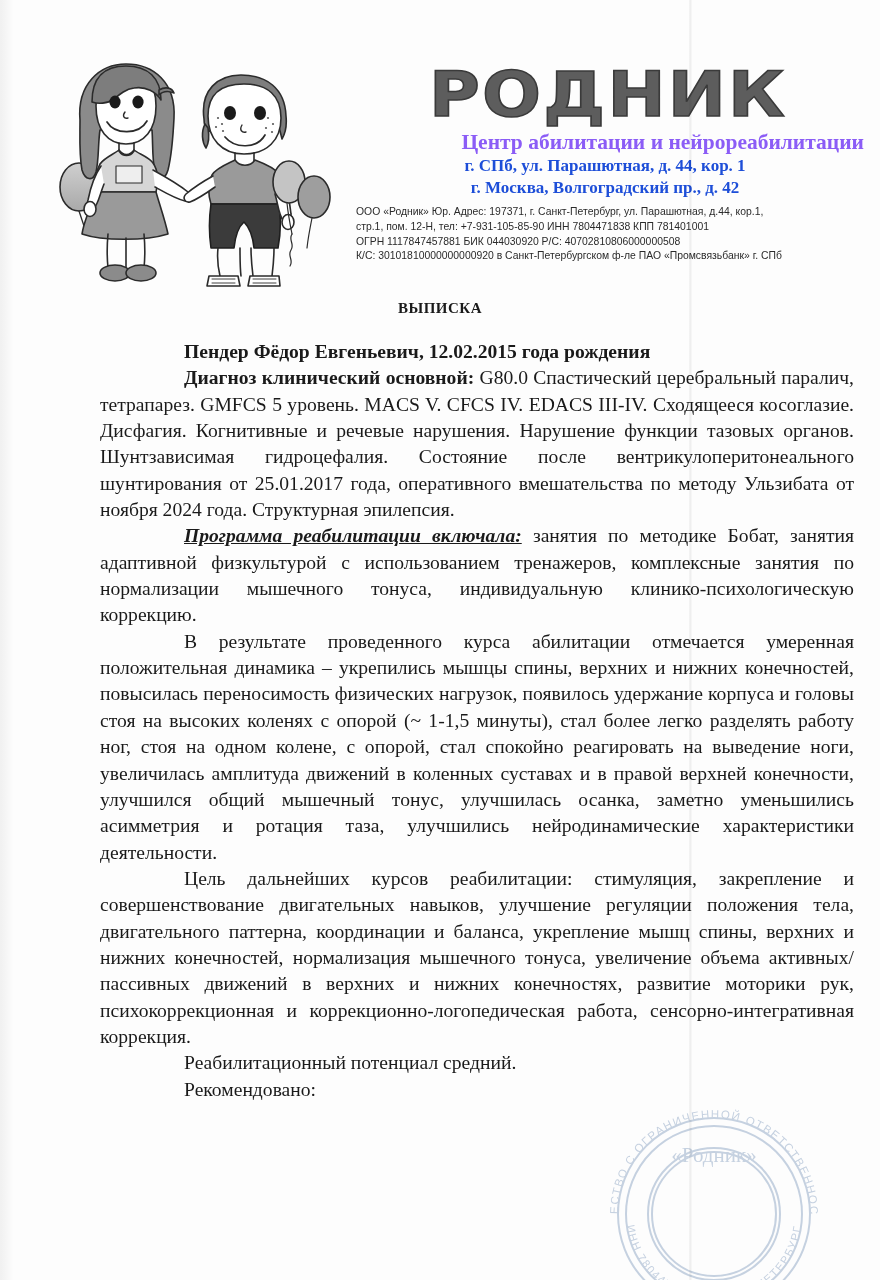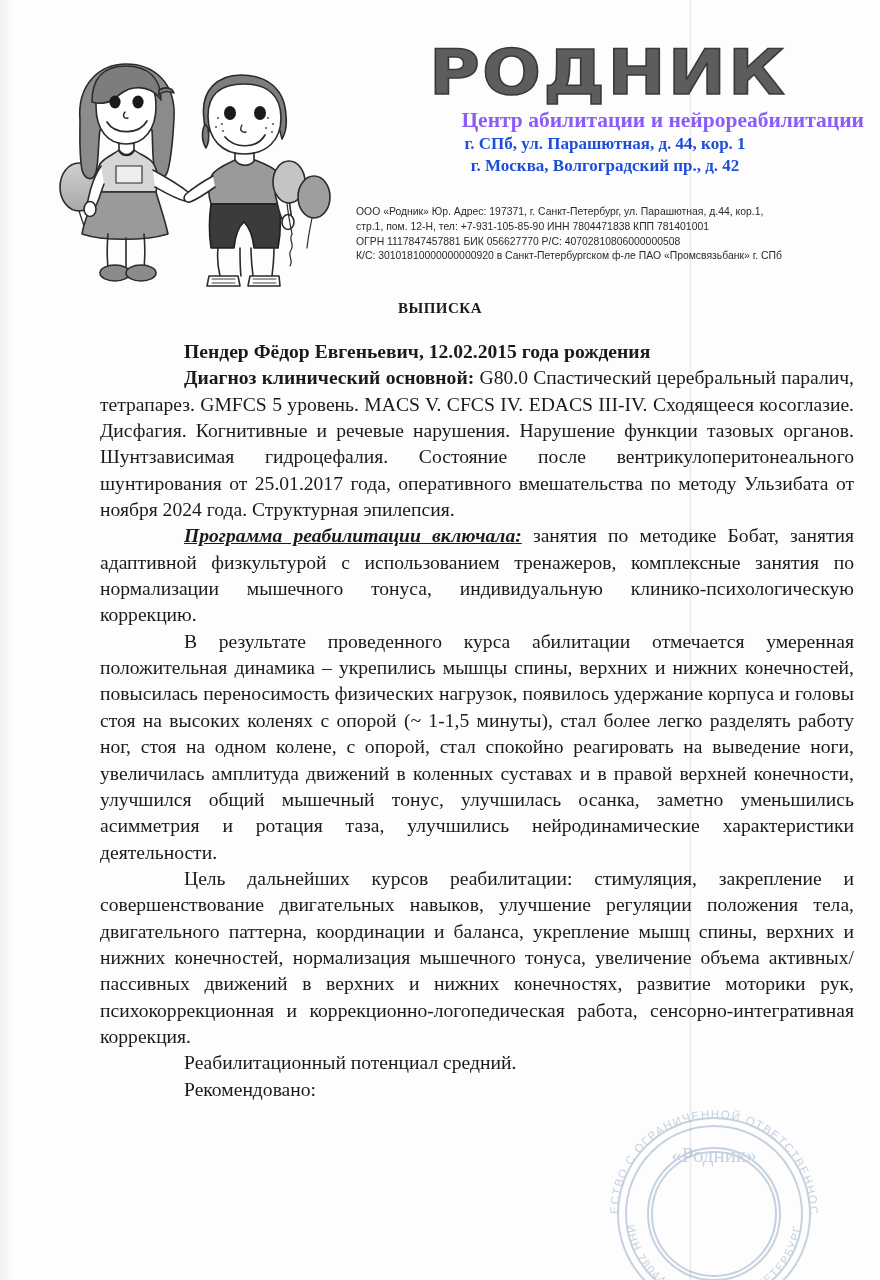--- a/index.html
+++ b/index.html
@@ -48,21 +48,21 @@
     position: absolute;
     left: 22px;
     top: 42px;
     width: 330px;
     height: 248px;
   }
 
   .brand {
     position: absolute;
     left: 352px;
-    top: 42px;
+    top: 64px;
     width: 512px;
   }
 
   .brand-wordmark {
     text-align: center;
     font-family: "DejaVu Sans", sans-serif;
     font-weight: bold;
     font-size: 62px;
     letter-spacing: 2px;
     line-height: 1;
@@ -253,21 +253,21 @@
     <div class="brand">
       <div class="brand-wordmark">РОДНИК</div>
       <div class="brand-subtitle">Центр абилитации и нейрореабилитации</div>
       <div class="brand-addr">г. СПб, ул. Парашютная, д. 44, кор. 1</div>
       <div class="brand-addr">г. Москва, Волгоградский пр., д. 42</div>
     </div>
 
     <div class="fineprint">
       <div>ООО «Родник» Юр. Адрес: 197371, г. Санкт-Петербург, ул. Парашютная, д.44, кор.1,</div>
       <div>стр.1, пом. 12-Н, тел: +7-931-105-85-90 ИНН 7804471838 КПП 781401001</div>
-      <div>ОГРН 1117847457881 БИК 056627770 Р/С: 40702810806000000508</div>
+      <div>ОГРН 1117847457881 БИК 044030920 Р/С: 40702810806000000508</div>
       <div>К/С: 30101810000000000920 в Санкт-Петербургском ф-ле ПАО «Промсвязьбанк» г. СПб</div>
     </div>
   </div>
 
   <div class="doc-title">ВЫПИСКА</div>
 
   <div class="body">
     <div class="body-inner">
 
       <p class="para">

